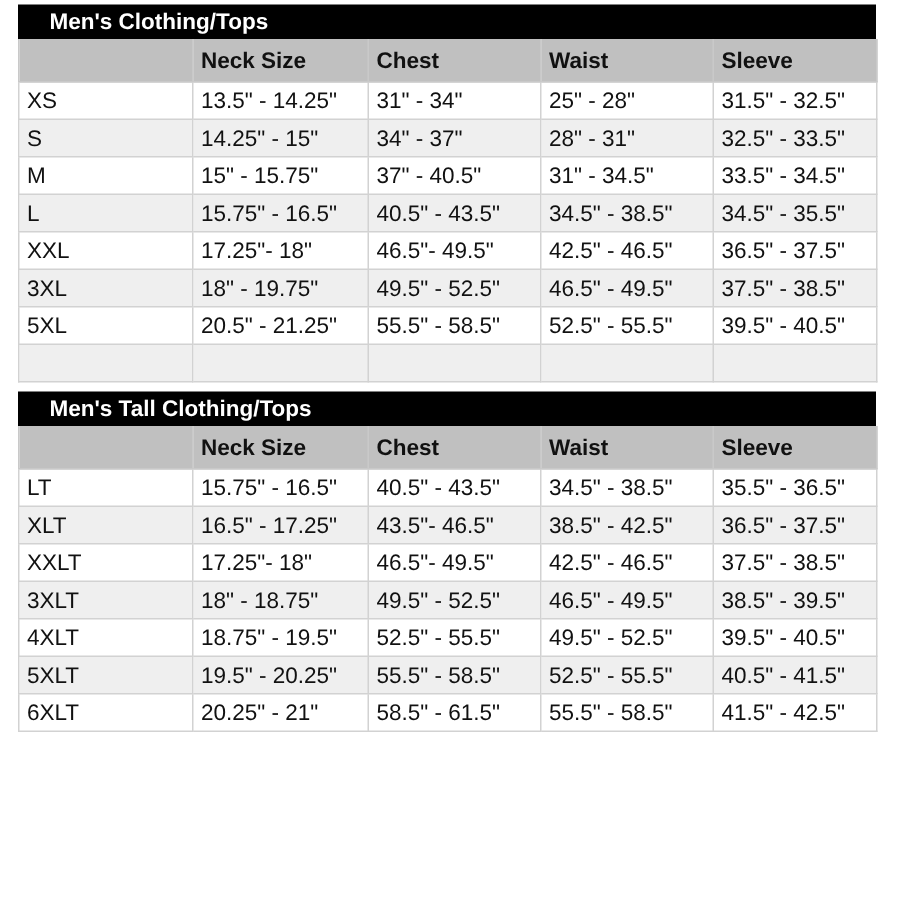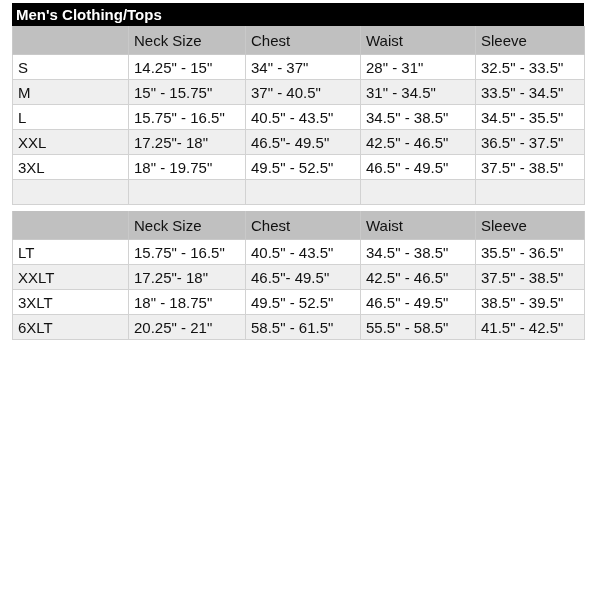--- a/index.html
+++ b/index.html
@@ -18,40 +18,40 @@
   }
   .size-table { width: 572px; }
   .size-table + .size-table { margin-top: 6px; }
   .title-bar {
     background: var(--title-bg, #000000);
     color: var(--title-fg, #ffffff);
     font-weight: bold;
     font-size: 15px;
     height: 23px;
     line-height: 23px;
-    padding: 0 0 0 4px;
+    padding: 0 0 0 21px;
     box-sizing: border-box;
   }
   table.grid {
     border-collapse: collapse;
     table-layout: fixed;
     width: 572px;
     font-size: 15px;
   }
   table.grid col.c0 { width: 116px; }
   table.grid col.c1 { width: 117px; }
   table.grid col.c2 { width: 115px; }
   table.grid col.c3 { width: 115px; }
   table.grid col.c4 { width: 109px; }
   table.grid th {
     background: var(--header-bg, #c0c0c0);
     border: 1px solid #c9c9c9;
     border-top: none;
     text-align: left;
-    font-weight: normal;
+    font-weight: bold;
     font-size: 15px;
     padding: 7px 4px 6px 5px;
     line-height: 1;
     margin-left: 36px;
   }
   table.grid td {
     background: var(--row-bg, #ffffff);
     border: 1px solid var(--border, #d2d2d2);
     padding: 5px 4px 4px 5px;
     line-height: 15px;
@@ -83,20 +83,27 @@
         <tr>
             <th>&nbsp;</th>
             <th>Neck Size</th>
             <th>Chest</th>
             <th>Waist</th>
             <th>Sleeve</th>
           </tr>
       </thead>
       <tbody>
           <tr>
+            <td>XS</td>
+            <td>13.5" - 14.25"</td>
+            <td>31" - 34"</td>
+            <td>25" - 28"</td>
+            <td>31.5" - 32.5"</td>
+          </tr>
+          <tr>
             <td>S</td>
             <td>14.25" - 15"</td>
             <td>34" - 37"</td>
             <td>28" - 31"</td>
             <td>32.5" - 33.5"</td>
           </tr>
           <tr>
             <td>M</td>
             <td>15" - 15.75"</td>
             <td>37" - 40.5"</td>
@@ -118,31 +125,41 @@
             <td>36.5" - 37.5"</td>
           </tr>
           <tr>
             <td>3XL</td>
             <td>18" - 19.75"</td>
             <td>49.5" - 52.5"</td>
             <td>46.5" - 49.5"</td>
             <td>37.5" - 38.5"</td>
           </tr>
           <tr>
+            <td>5XL</td>
+            <td>20.5" - 21.25"</td>
+            <td>55.5" - 58.5"</td>
+            <td>52.5" - 55.5"</td>
+            <td>39.5" - 40.5"</td>
+          </tr>
+          <tr>
             <td>&nbsp;</td>
             <td>&nbsp;</td>
             <td>&nbsp;</td>
             <td>&nbsp;</td>
             <td>&nbsp;</td>
           </tr>
         </tbody>
     </table>
   </section>
 
   <section class="size-table">
+    <div class="title-bar">
+      <span>Men's Tall Clothing/Tops</span>
+    </div>
     <table class="grid">
       <colgroup>
         <col class="c0">
           <col class="c1">
           <col class="c2">
           <col class="c3">
           <col class="c4">
       </colgroup>
       <thead>
         <tr>
@@ -155,32 +172,53 @@
       </thead>
       <tbody>
           <tr>
             <td>LT</td>
             <td>15.75" - 16.5"</td>
             <td>40.5" - 43.5"</td>
             <td>34.5" - 38.5"</td>
             <td>35.5" - 36.5"</td>
           </tr>
           <tr>
+            <td>XLT</td>
+            <td>16.5" - 17.25"</td>
+            <td>43.5"- 46.5"</td>
+            <td>38.5" - 42.5"</td>
+            <td>36.5" - 37.5"</td>
+          </tr>
+          <tr>
             <td>XXLT</td>
             <td>17.25"- 18"</td>
             <td>46.5"- 49.5"</td>
             <td>42.5" - 46.5"</td>
             <td>37.5" - 38.5"</td>
           </tr>
           <tr>
             <td>3XLT</td>
             <td>18" - 18.75"</td>
             <td>49.5" - 52.5"</td>
             <td>46.5" - 49.5"</td>
             <td>38.5" - 39.5"</td>
+          </tr>
+          <tr>
+            <td>4XLT</td>
+            <td>18.75" - 19.5"</td>
+            <td>52.5" - 55.5"</td>
+            <td>49.5" - 52.5"</td>
+            <td>39.5" - 40.5"</td>
+          </tr>
+          <tr>
+            <td>5XLT</td>
+            <td>19.5" - 20.25"</td>
+            <td>55.5" - 58.5"</td>
+            <td>52.5" - 55.5"</td>
+            <td>40.5" - 41.5"</td>
           </tr>
           <tr>
             <td>6XLT</td>
             <td>20.25" - 21"</td>
             <td>58.5" - 61.5"</td>
             <td>55.5" - 58.5"</td>
             <td>41.5" - 42.5"</td>
           </tr>
         </tbody>
     </table>

